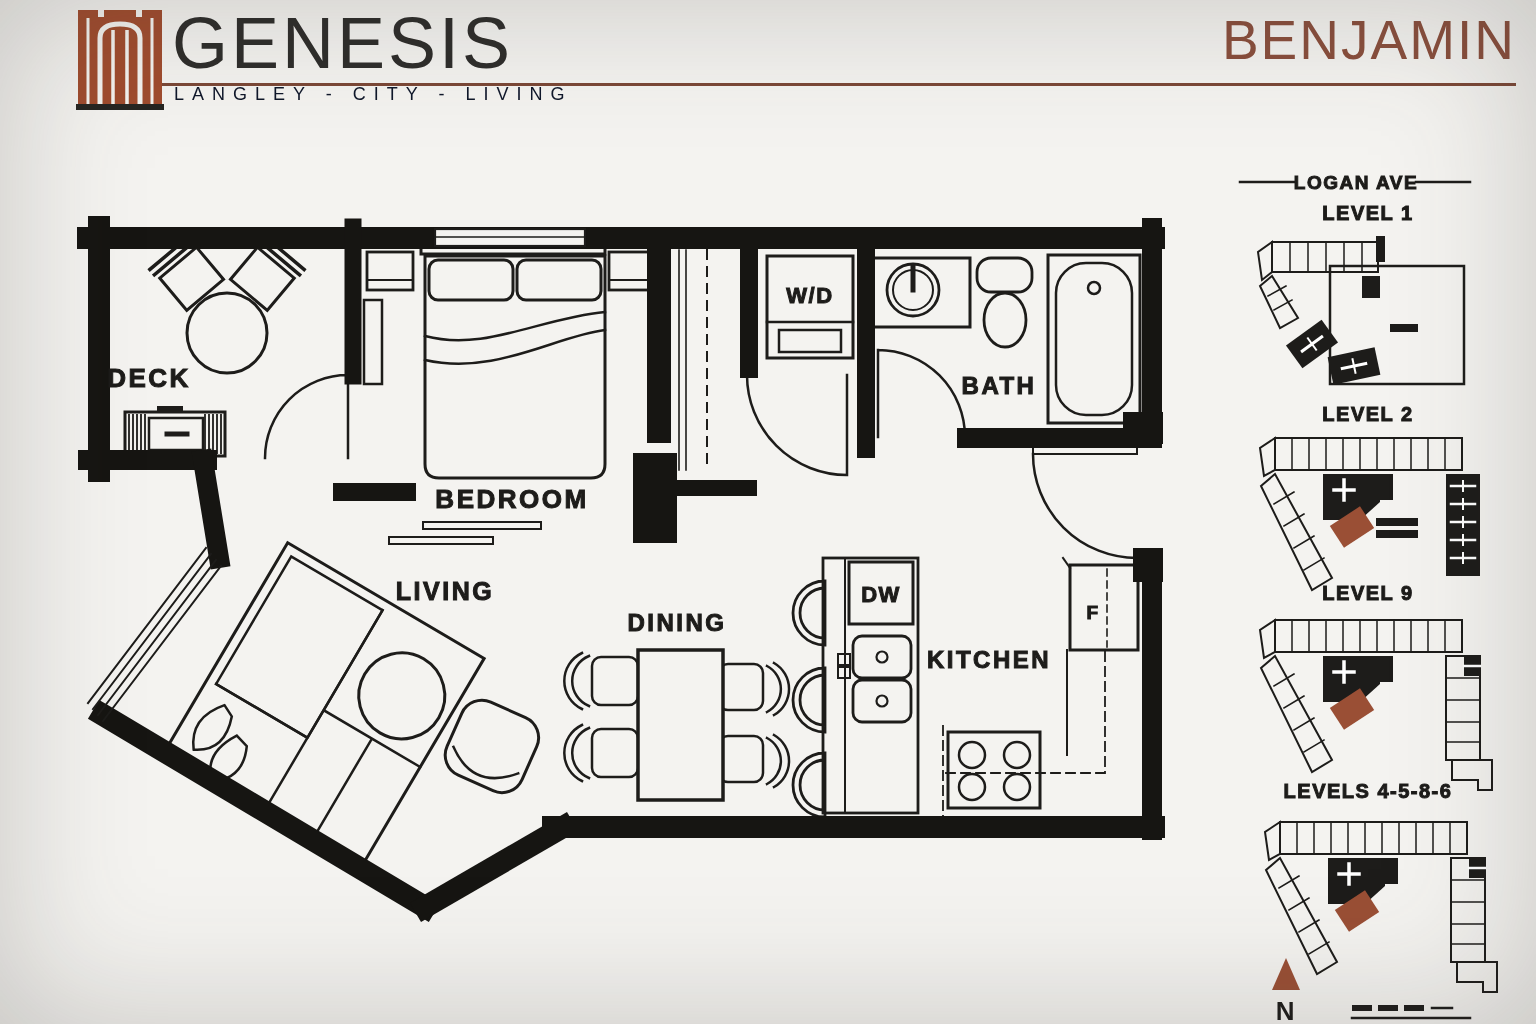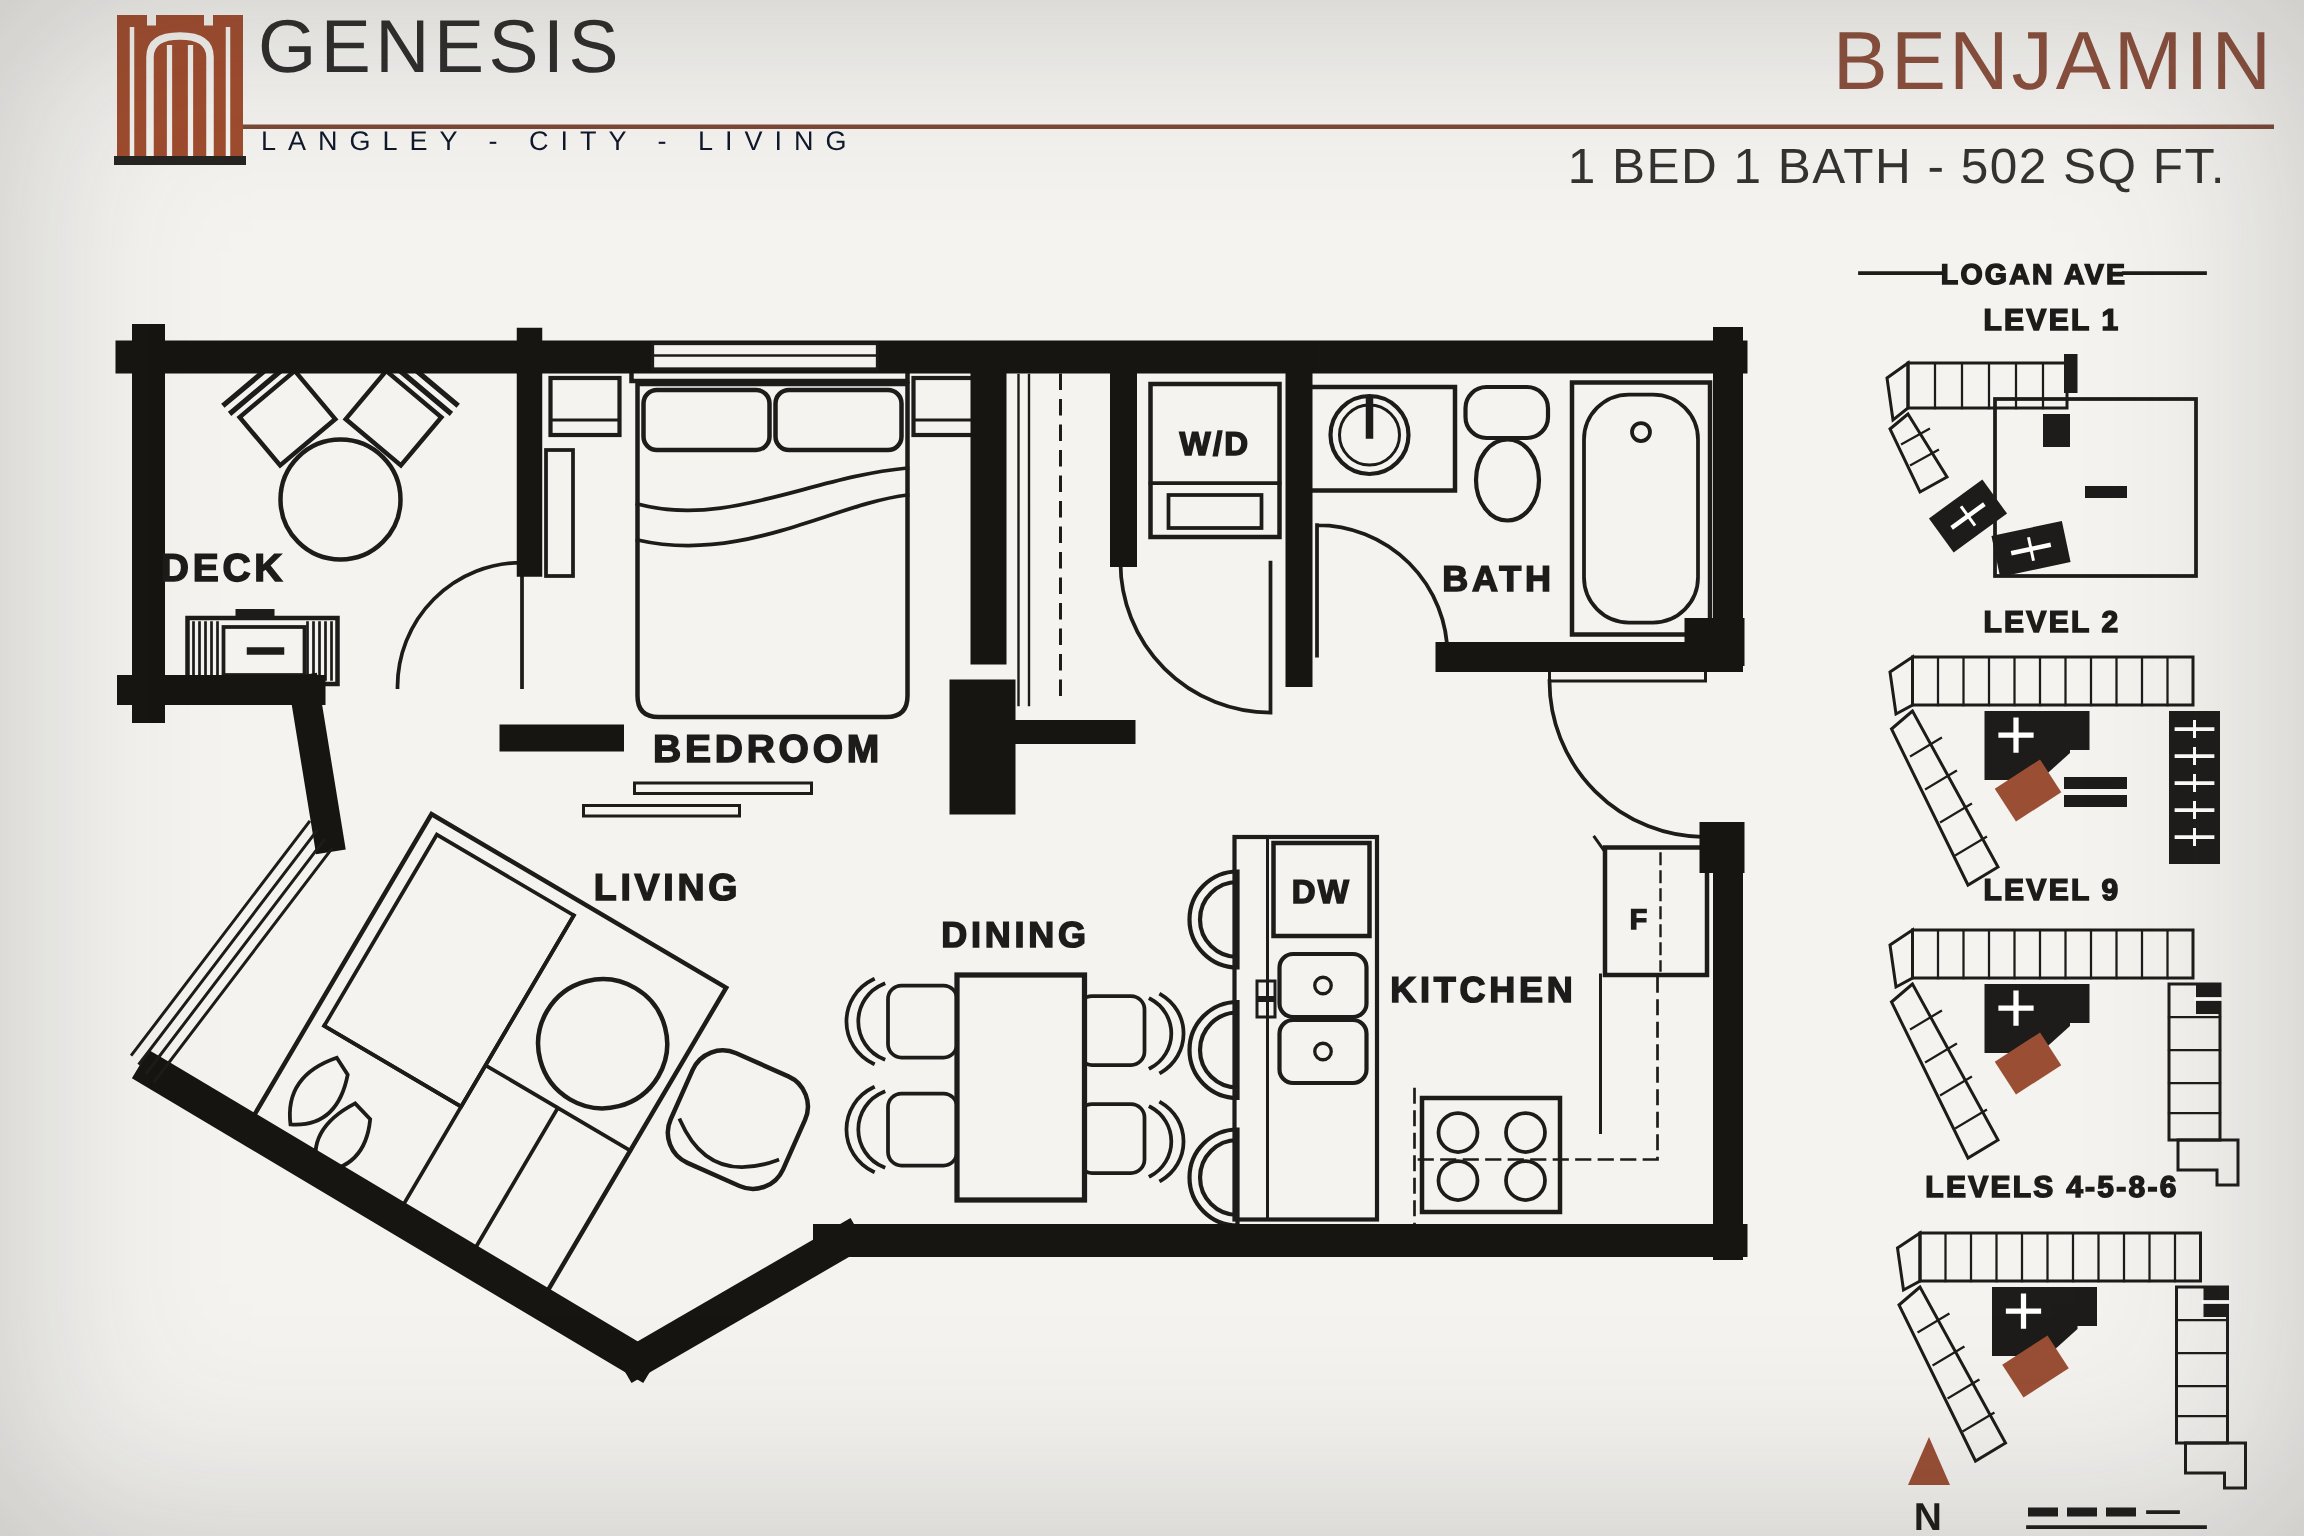--- a/index.html
+++ b/index.html
@@ -2,21 +2,21 @@
 <html><head>
 <meta charset="utf-8">
 <style>
   html,body{margin:0;padding:0;background:#dddcd9;}
   .page{position:relative;width:1536px;height:1024px;background:#f4f3f0;overflow:hidden;
         font-family:"Liberation Sans",sans-serif;color:#1d1c1a;}
   .page::after{content:"";position:absolute;inset:0;pointer-events:none;
         box-shadow:inset 0 0 140px rgba(60,55,50,.25);}
   
   .logo-icon{position:absolute;left:74px;top:8px;}
-  .brand-name{position:absolute;left:172px;top:2px;font-size:50px;font-weight:400;
+  .brand-name{position:absolute;left:172px;top:2px;font-size:72px;font-weight:400;
         letter-spacing:3px;color:#2e2d2b;}
   .brand-rule{position:absolute;left:162px;top:83px;width:1354px;height:3px;background:#7c4837;}
   .brand-tagline{position:absolute;left:174px;top:84px;font-size:18px;font-weight:500;
         letter-spacing:8px;color:#0f172a;}
   .unit-name{position:absolute;right:20px;top:8px;font-size:55px;font-weight:500;
         letter-spacing:2px;color:#8a4f3d;}
   .unit-specs{position:absolute;right:52px;top:92px;font-size:33px;font-weight:500;
         letter-spacing:1px;color:#343331;}
   svg{position:absolute;}
   .lbl{font-family:"Liberation Sans",sans-serif;font-weight:600;letter-spacing:2.5px;fill:#1d1c1a;}
@@ -33,21 +33,20 @@
     <path d="M 39,22 V 96 M 53,22 V 96" stroke="#f4f3f0" stroke-width="3.5" fill="none"></path>
     <path d="M 14,10 V 96 M 78,10 V 96" stroke="#f4f3f0" stroke-width="3" fill="none"></path>
     <rect x="24" y="0" width="6" height="9" fill="#f4f3f0"></rect>
     <rect x="62" y="0" width="6" height="9" fill="#f4f3f0"></rect>
     <rect x="2" y="96" width="88" height="6" fill="#262522"></rect>
   </svg>
   <div class="brand-name">GENESIS</div>
   <div class="brand-rule"></div>
   <div class="brand-tagline">LANGLEY - CITY - LIVING</div>
   <div class="unit-name">BENJAMIN</div>
-  <div class="unit-specs">1 BED  1 BATH - 502 SQ FT.</div>
 
   <svg style="left:55px;top:170px;" width="1110" height="800" viewBox="0 0 1110 800" fill="none" stroke="#1d1c1a" stroke-linecap="square">
 
     <g transform="rotate(-40 136 108)">
       <rect x="112" y="88" width="48" height="42" stroke-width="3" fill="#f4f3f0"></rect>
       <path d="M 110,82 H 162 M 110,75 H 162" stroke-width="3.5"></path>
     </g>
     <g transform="rotate(40 208 108)">
       <rect x="184" y="88" width="48" height="42" stroke-width="3" fill="#f4f3f0"></rect>
       <path d="M 182,82 H 234 M 182,75 H 234" stroke-width="3.5"></path>

